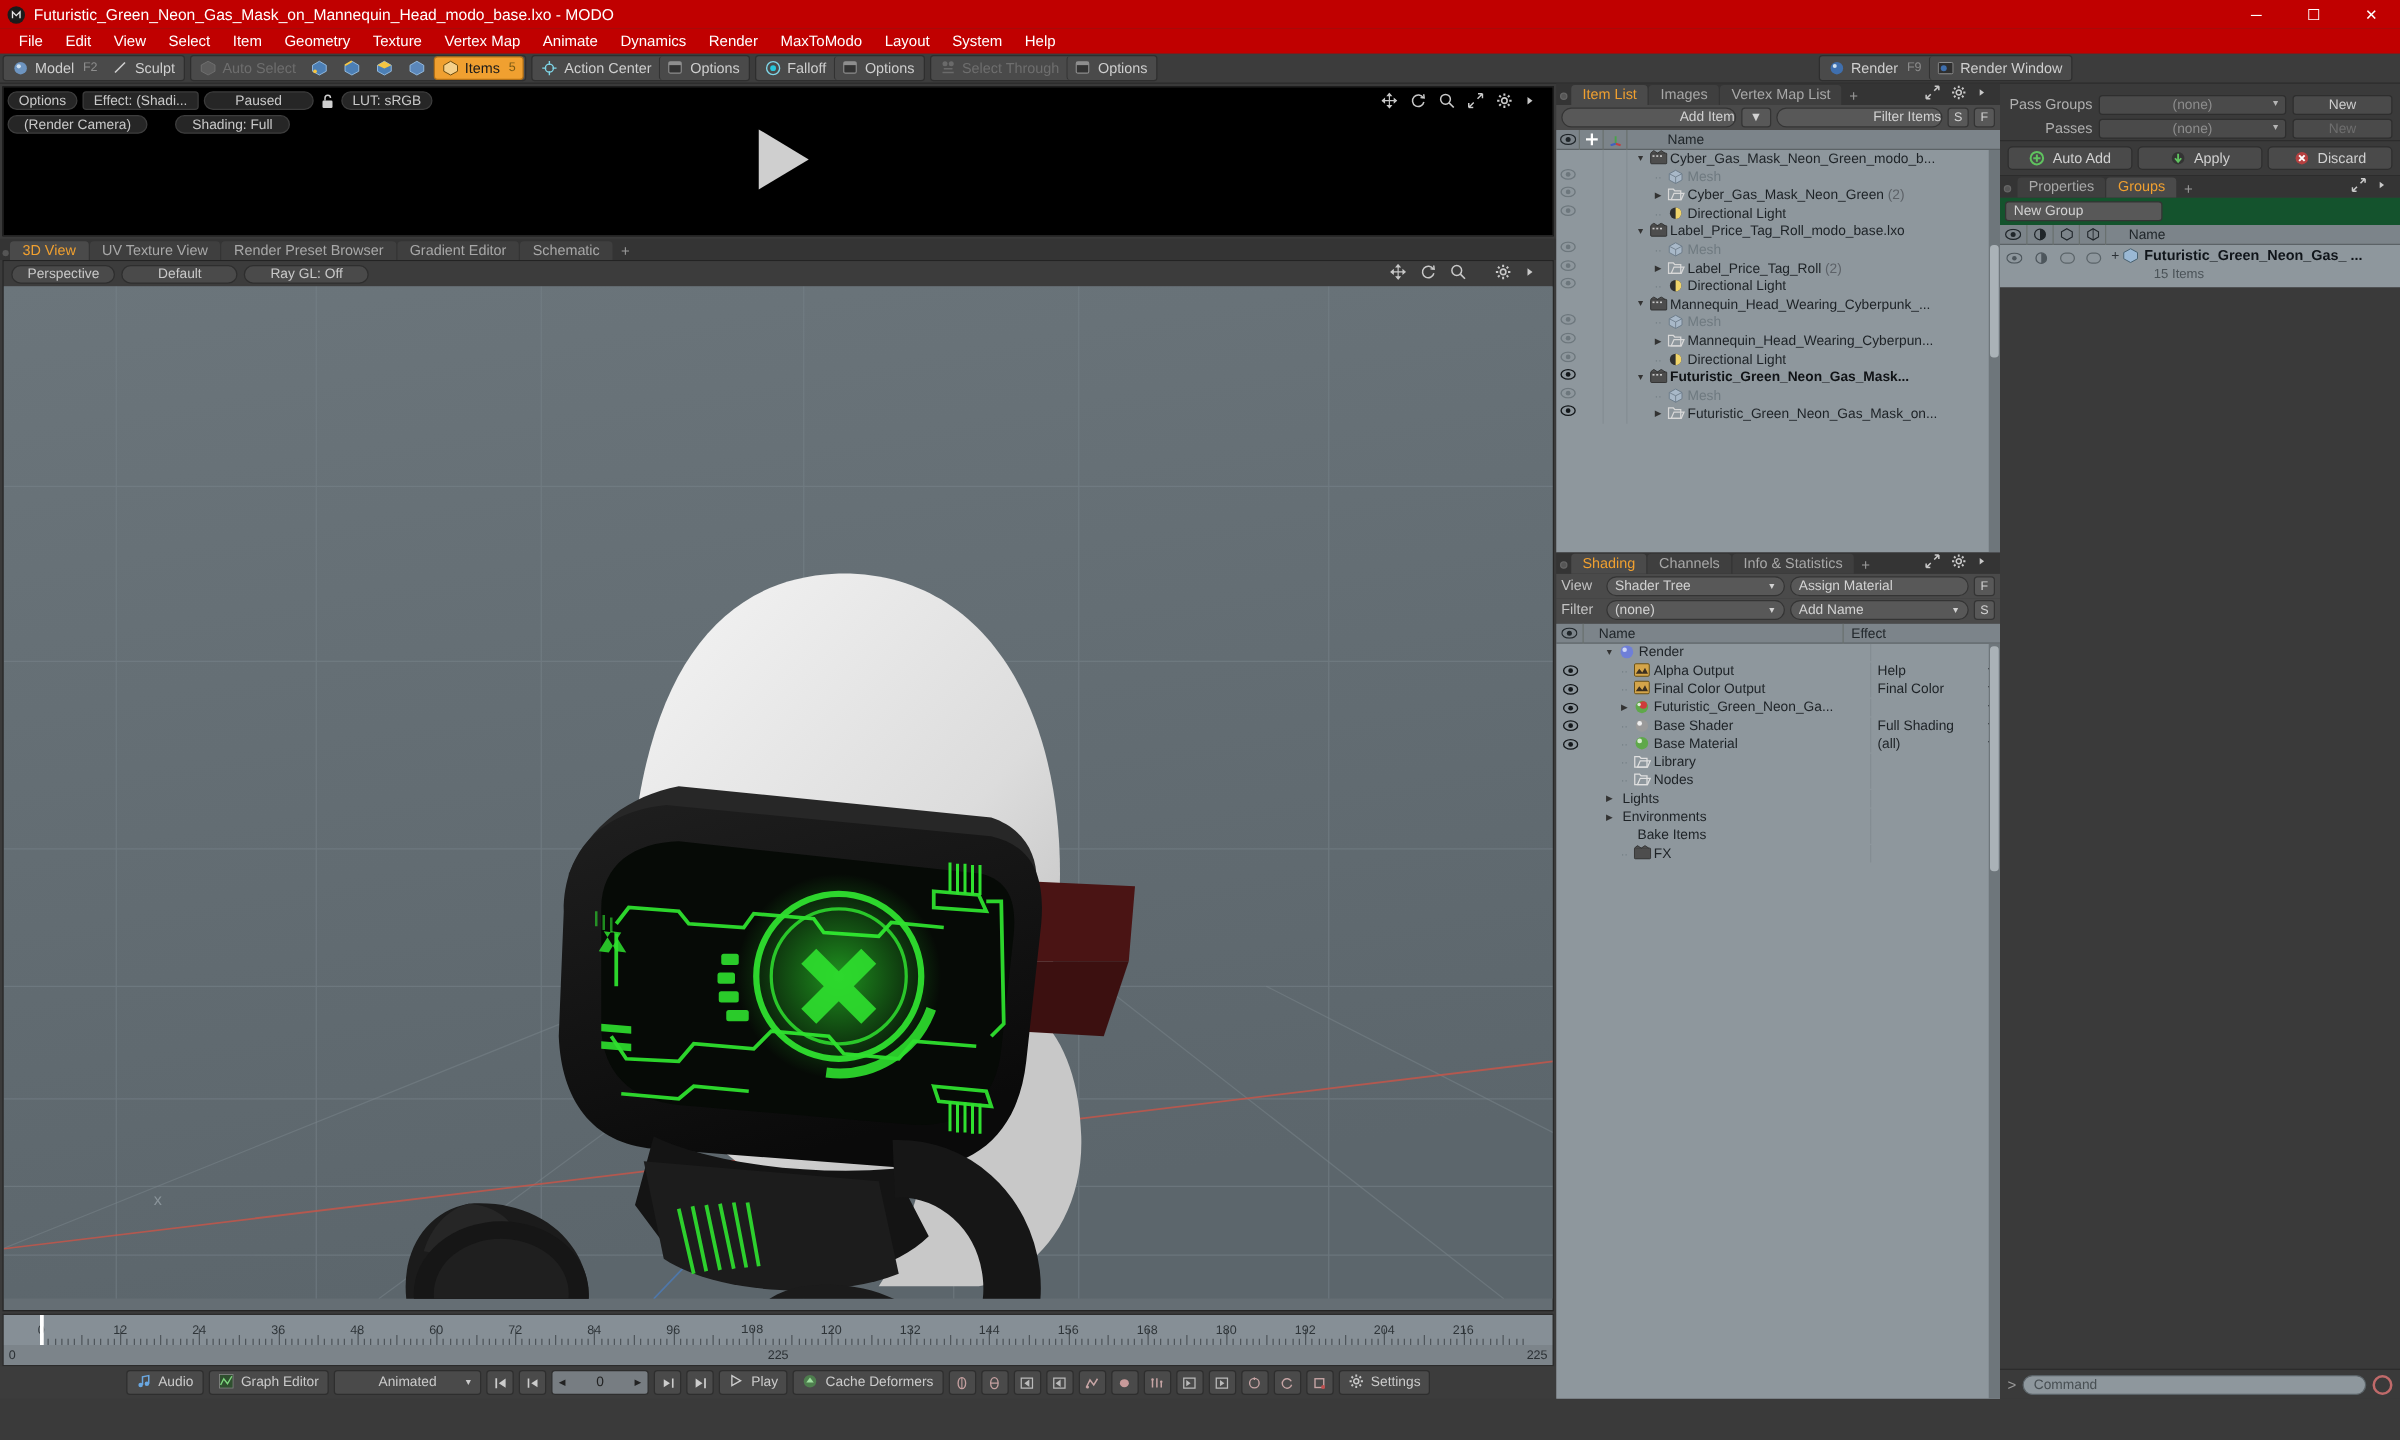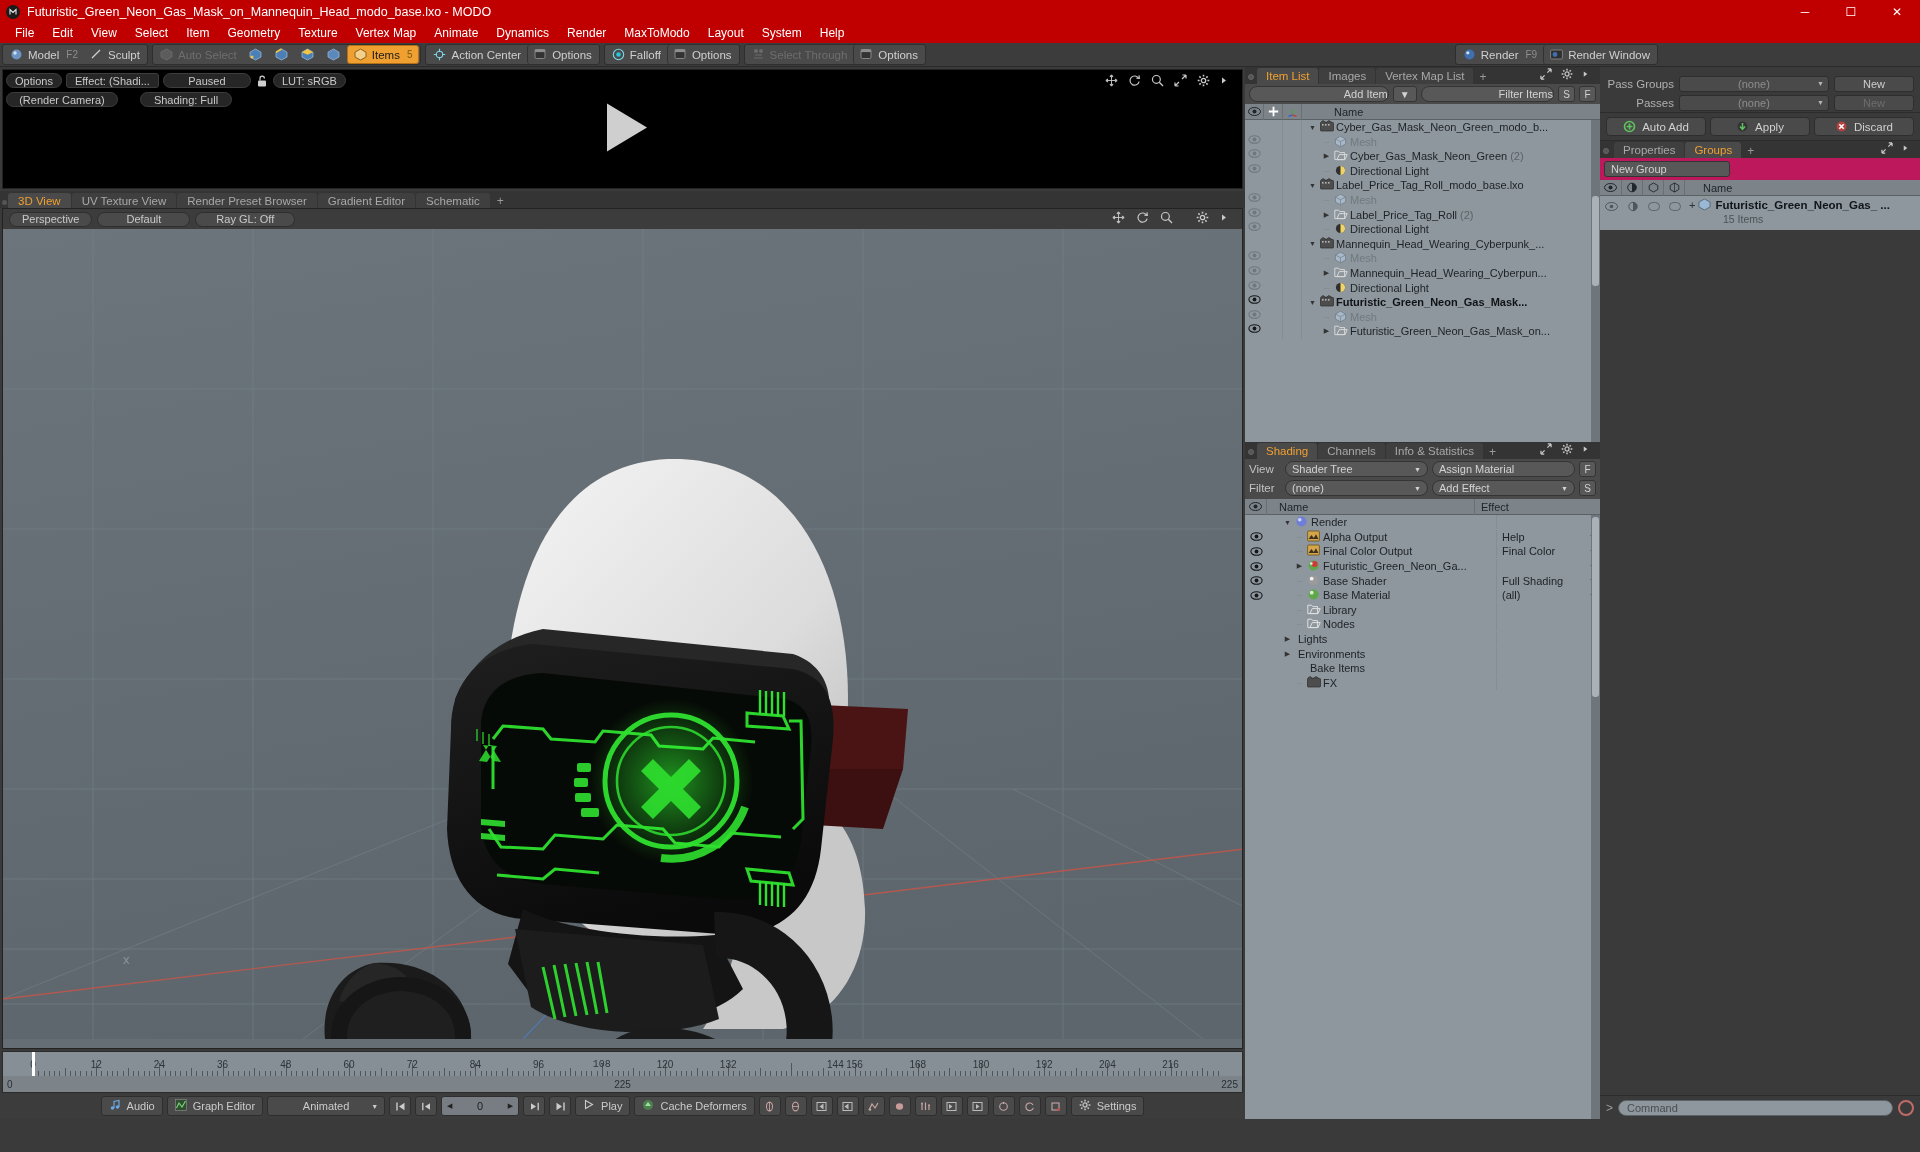--- a/index.html
+++ b/index.html
@@ -800,21 +800,21 @@
           <div class="lbl" style="left: 156.4px;">24</div>
           <div class="lbl" style="left: 219.6px;">36</div>
           <div class="lbl" style="left: 282.8px;">48</div>
           <div class="lbl" style="left: 346px;">60</div>
           <div class="lbl" style="left: 409.2px;">72</div>
           <div class="lbl" style="left: 472.4px;">84</div>
           <div class="lbl" style="left: 535.6px;">96</div>
           <div class="lbl" style="left: 598.8px; font-family: Liberation Mono, monospace;">108</div>
           <div class="lbl" style="left: 662px;">120</div>
           <div class="lbl" style="left: 725.2px;">132</div>
-          <div class="lbl" style="left: 788.4px; margin-left: 44px;">144</div>
+          <div class="lbl" style="left: 788.4px;">144</div>
           <div class="lbl" style="left: 851.6px;">156</div>
           <div class="lbl" style="left: 914.8px;">168</div>
           <div class="lbl" style="left: 978px;">180</div>
           <div class="lbl" style="left: 1041.2px;">192</div>
           <div class="lbl" style="left: 1104.4px;">204</div>
           <div class="lbl" style="left: 1167.6px;">216</div>
           <div style="position: absolute; left: 29px; top: 0px; width: 3px; height: 24px; background: rgb(255, 255, 255);"></div>
         </div>
       <div id="range">
         <span>0</span>
@@ -1393,21 +1393,21 @@
         <div class="fld" style="flex:1;justify-content:flex-start;padding-left:6px">Assign Material</div>
         <div class="sqbtn">F</div>
       </div>
       <div class="prow" style="padding-top:0">
         <span style="width:32px;font-size:11.5px;color:#c2c2c2">Filter</span>
         <div class="fld" style="flex:1;position:relative;justify-content:flex-start;padding-left:6px">
           <span>(none)</span>
           <span style="position:absolute;right:6px;font-size:7px">▼</span>
         </div>
         <div class="fld" style="flex:1;position:relative;justify-content:flex-start;padding-left:6px">
-          <span>Add Effect</span>
+          <span>Add Name</span>
           <span style="position:absolute;right:6px;font-size:7px">▼</span>
         </div>
         <div class="sqbtn">S</div>
       </div>
 
       <div class="hdrrow">
         <div class="hdrcell" style="width:22px">
           <svg width="13" height="9" viewBox="0 0 13 9">
               <ellipse cx="6.5" cy="4.5" rx="6" ry="4" fill="none" stroke="#20262a" stroke-width="1"></ellipse>
               <circle cx="6.5" cy="4.5" r="2" fill="#20262a"></circle>
@@ -1694,21 +1694,21 @@
             </svg>
           </span>
         <span class="ic" style="width:7px">
             <svg width="7" height="12" viewBox="0 0 8 13">
               <path d="M2 3.5 L6 6.5 L2 9.5 Z" fill="#c9c9c9"></path>
             </svg>
           </span>
       </div>
     </div>
 
-    <div style="background:#be185d;padding:3px 4px">
+    <div style="background:#14532d;padding:3px 4px">
       <div class="fld" style="width:126px;justify-content:flex-start;padding-left:6px;border-radius:3px">New Group</div>
     </div>
 
     <div class="hdrrow">
       <div class="hdrcell" style="width:22px">
         <svg width="13" height="9" viewBox="0 0 13 9">
             <ellipse cx="6.5" cy="4.5" rx="6" ry="4" fill="none" stroke="#20262a" stroke-width="1"></ellipse>
             <circle cx="6.5" cy="4.5" r="2" fill="#20262a"></circle>
           </svg>
       </div>

